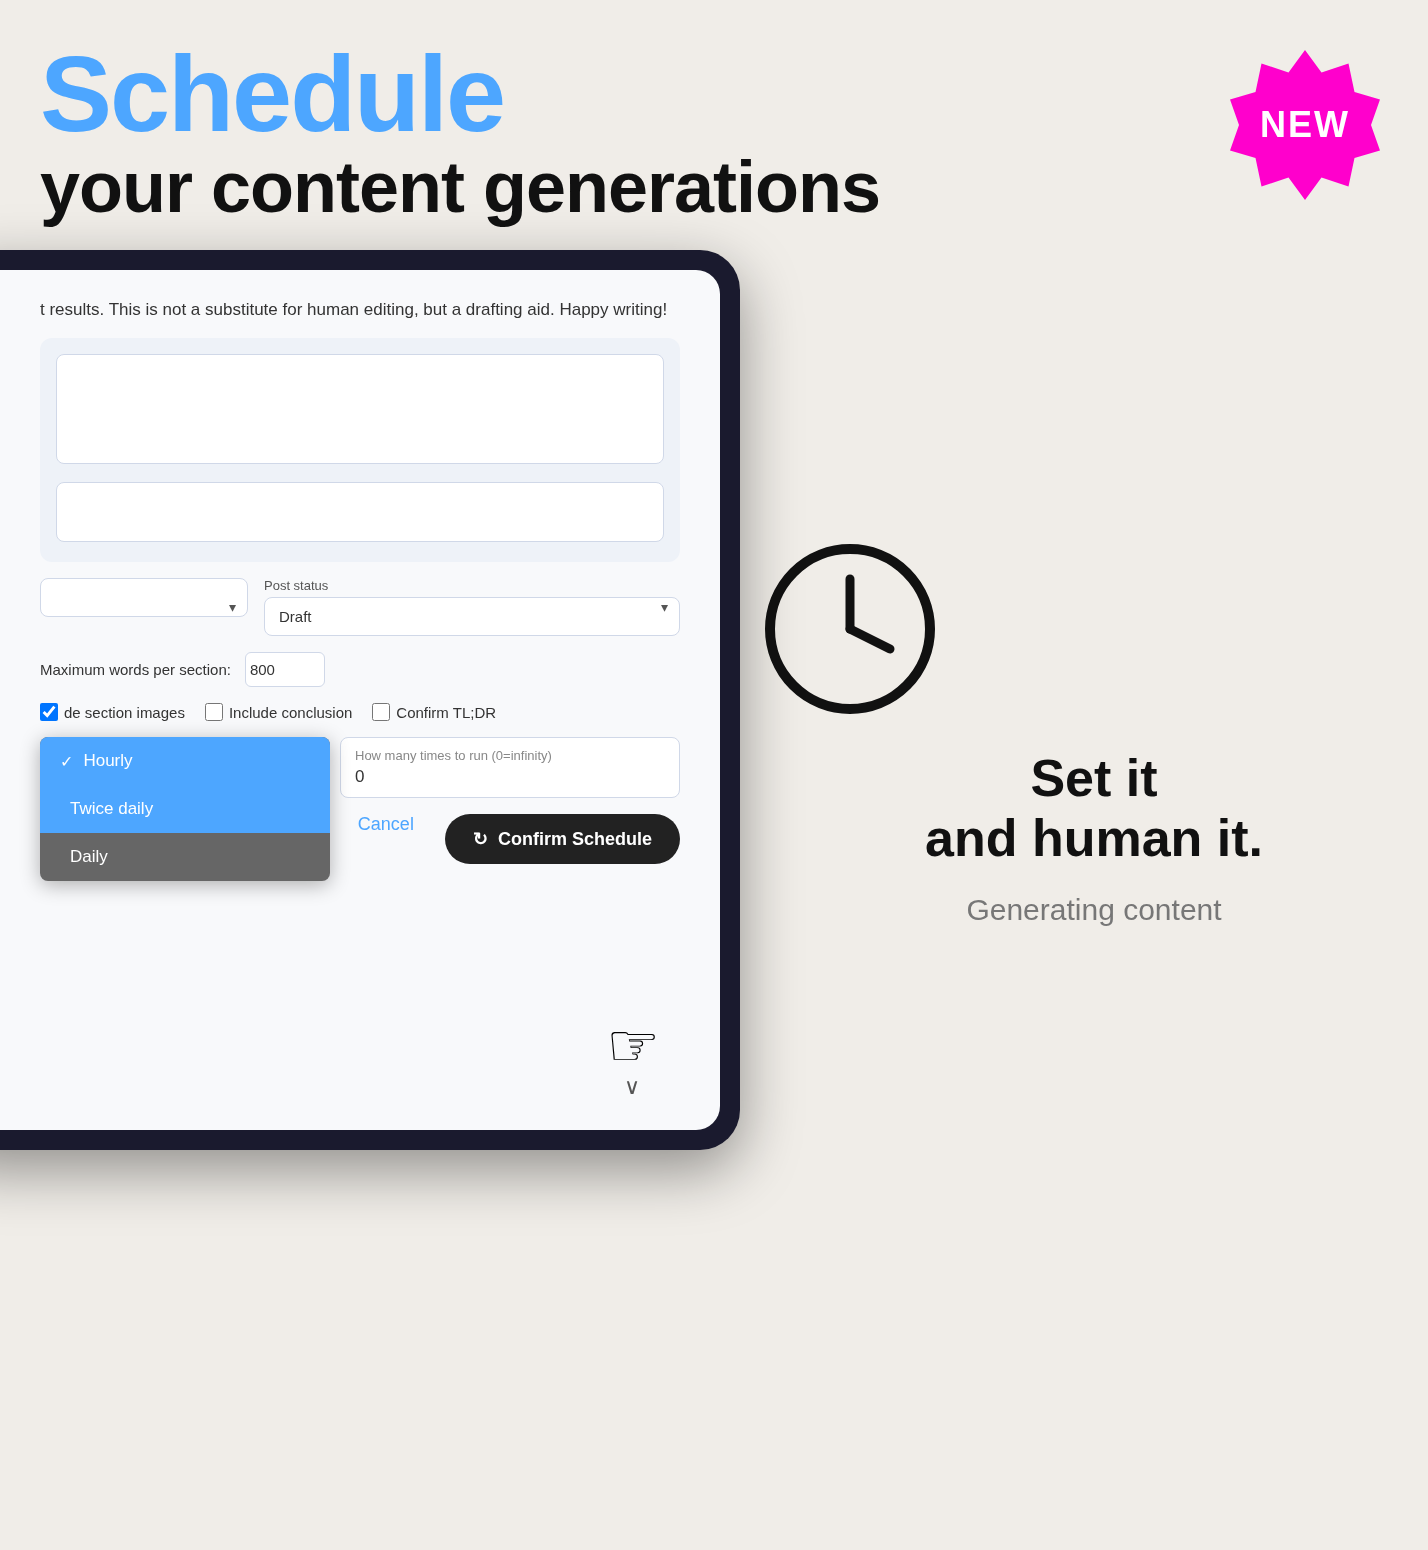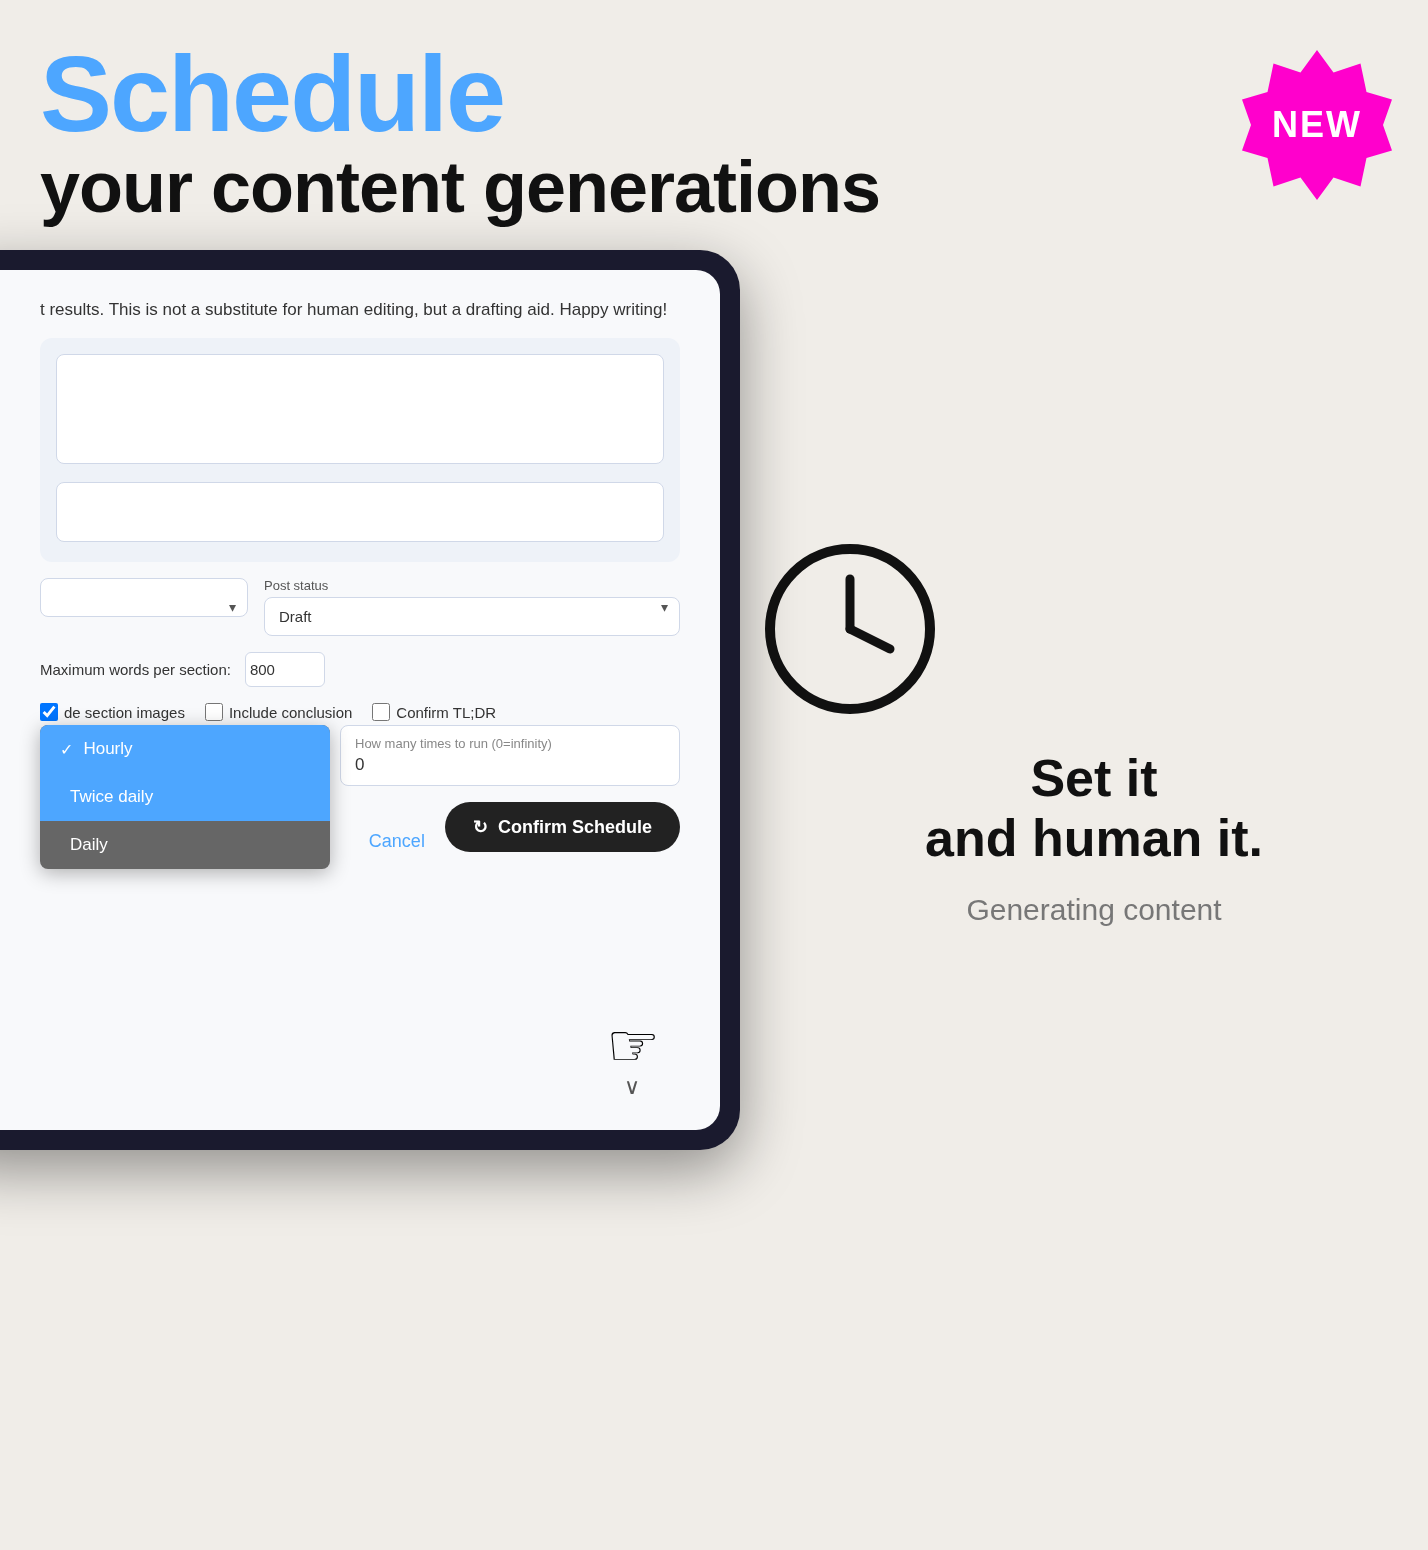--- a/index.html
+++ b/index.html
@@ -56,21 +56,21 @@
       font-weight: 800;
       color: #111;
       line-height: 1.1;
       letter-spacing: -1px;
     }
 
     
     .new-badge {
       position: absolute;
       top: 50px;
-      right: 36px;
+      right: 48px;
       width: 150px;
       height: 150px;
       background: #ff00cc;
       clip-path: polygon(50% 0%, 61% 15%, 79% 9%, 83% 28%, 100% 33%, 94% 50%, 100% 67%, 83% 72%, 79% 91%, 61% 85%, 50% 100%, 39% 85%, 21% 91%, 17% 72%, 0% 67%, 6% 50%, 0% 33%, 17% 28%, 21% 9%, 39% 15%);
       display: flex;
       align-items: center;
       justify-content: center;
       z-index: 10;
     }
 
@@ -213,21 +213,21 @@
       border-radius: 6px;
       font-size: 15px;
       color: #333;
     }
 
     
     .checkboxes-row {
       display: flex;
       align-items: center;
       gap: 20px;
-      margin-bottom: 4px;
+      margin-bottom: 16px;
       flex-wrap: wrap;
     }
 
     .checkbox-item {
       display: flex;
       align-items: center;
       gap: 6px;
       font-size: 15px;
       color: #333;
     }
@@ -296,23 +296,23 @@
     }
 
     .times-input-value {
       font-size: 17px;
       color: #333;
     }
 
     
     .action-row {
       display: flex;
-      align-items: flex-end;
+      align-items: flex-start;
       justify-content: flex-end;
-      gap: 20px;
+      gap: 31px;
       margin-top: 10px;
     }
 
     .cancel-btn {
       font-size: 18px;
       color: #4da6ff;
       background: none;
       border: none;
       cursor: pointer;
       font-weight: 500;

